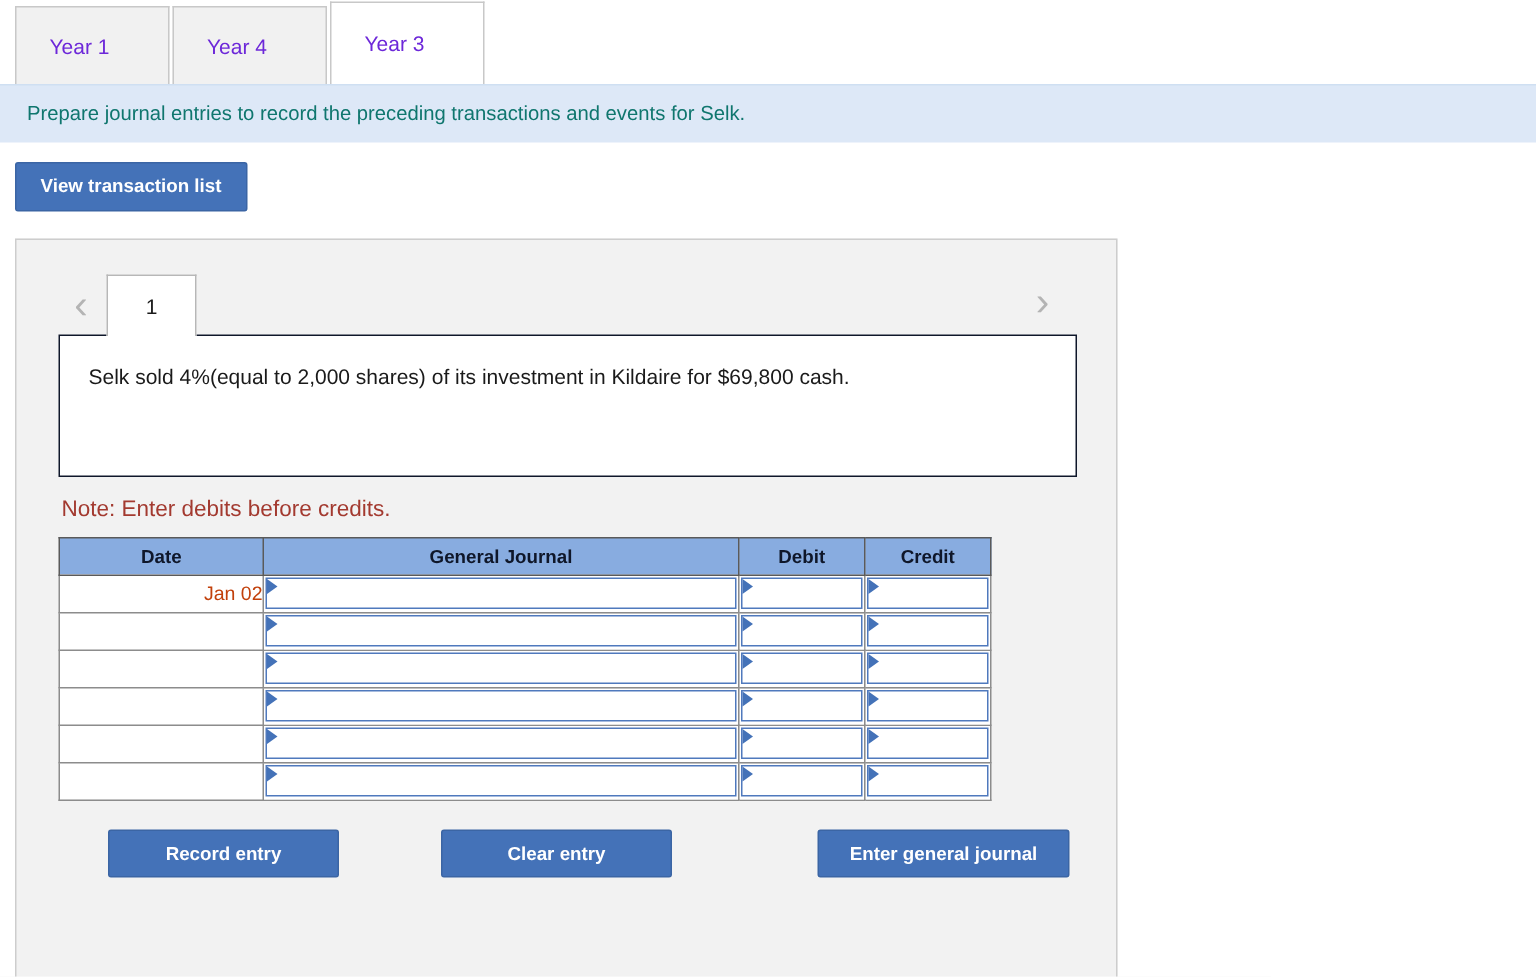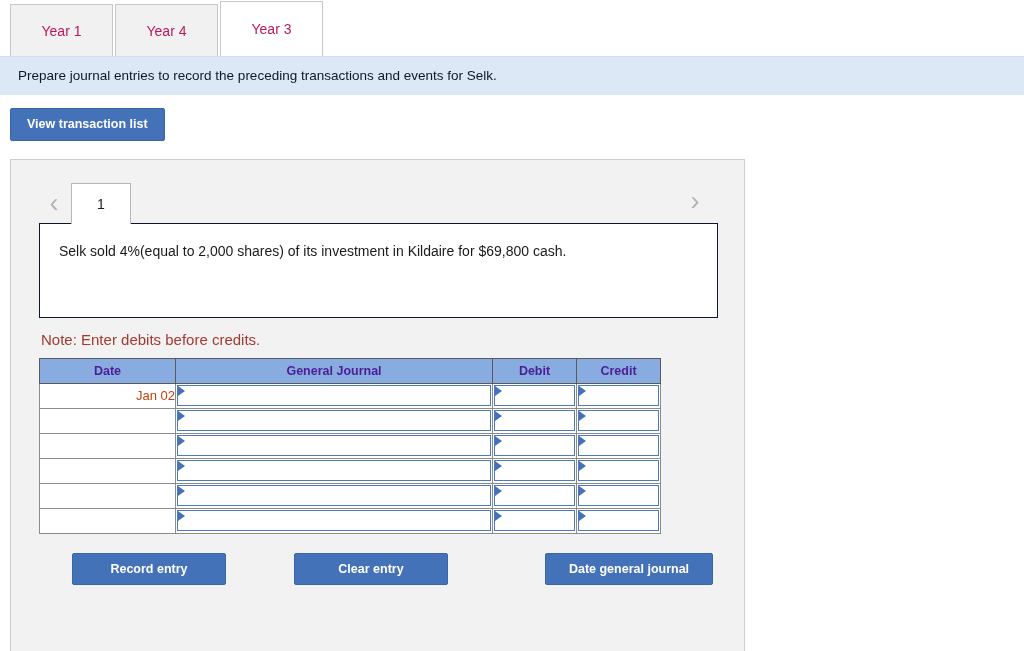--- a/index.html
+++ b/index.html
@@ -22,44 +22,44 @@
     padding-left: 10px;
     display: flex;
     align-items: flex-end;
   }
   .tab {
     height: 52px;
     min-width: 103px;
     padding: 0 22px;
     display: flex;
     align-items: center;
-    justify-content: center;
+    justify-content: flex-start;
     border: 1px solid #c8c8c8;
     border-bottom: none;
     background: #f1f1f1;
     font-size: 14px;
-    color: #be185d;
+    color: #6d28d9;
     margin-right: 2px;
     cursor: pointer;
     white-space: nowrap;
   }
   .tab.active {
     background: #ffffff;
     border-color: #c8c8c8;
     position: relative;
     z-index: 3;
     height: 55px;
   }
 
   
   .instruction-bar {
     background: #dde8f7;
     padding: 11px 18px 12px 18px;
     font-size: 13.5px;
-    color: #0f172a;
+    color: #0f766e;
     border-top: 1px solid #cfdff2;
   }
 
   
   .btn {
     background: #4472b8;
     color: #ffffff;
     border: 1px solid #3b65a4;
     font-family: "Liberation Sans", sans-serif;
     font-size: 12.5px;
@@ -155,21 +155,21 @@
     border-collapse: collapse;
     width: 621px;
     table-layout: fixed;
   }
   table.journal th {
     background: #88ace0;
     border: 1px solid #5a5a5a;
     height: 25px;
     font-size: 12.5px;
     font-weight: bold;
-    color: #4c1d95;
+    color: #0f172a;
     text-align: center;
   }
   table.journal td {
     border: 1px solid #8c8c8c;
     height: 25px;
     padding: 0;
     background: #ffffff;
     vertical-align: middle;
   }
   .col-date  { width: 136px; }
@@ -353,16 +353,16 @@
           </td>
       </tr>
     </tbody>
   </table>
 
   <div class="footer-btns">
     <button class="btn btn-record">Record entry</button>
     <div class="spacer-a"></div>
     <button class="btn">Clear entry</button>
     <div class="spacer-b"></div>
-    <button class="btn btn-viewgj">Date general journal</button>
+    <button class="btn btn-viewgj">Enter general journal</button>
   </div>
 
 </div>
 
 </body></html>

